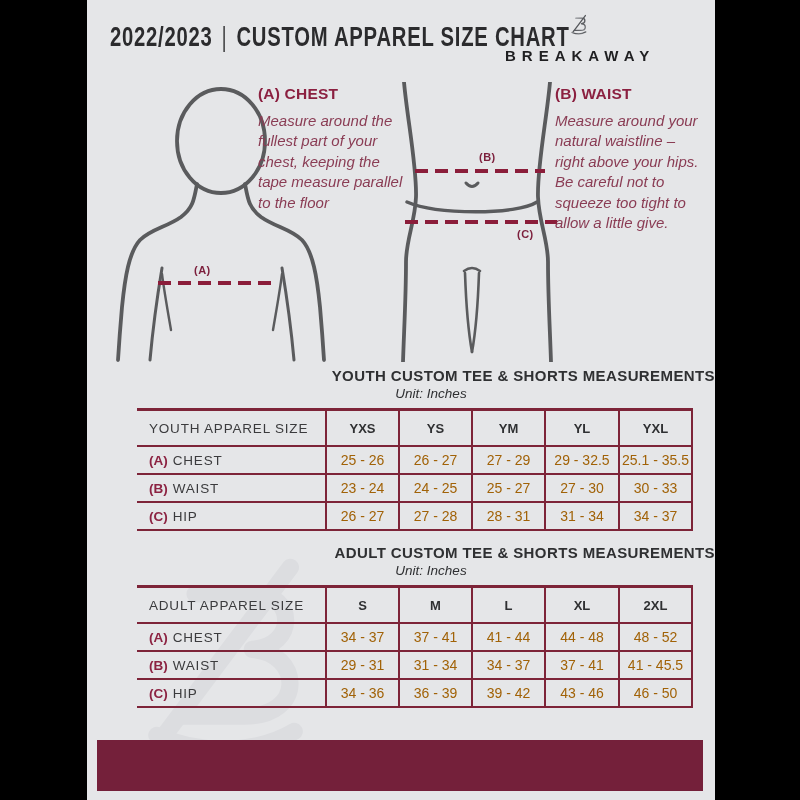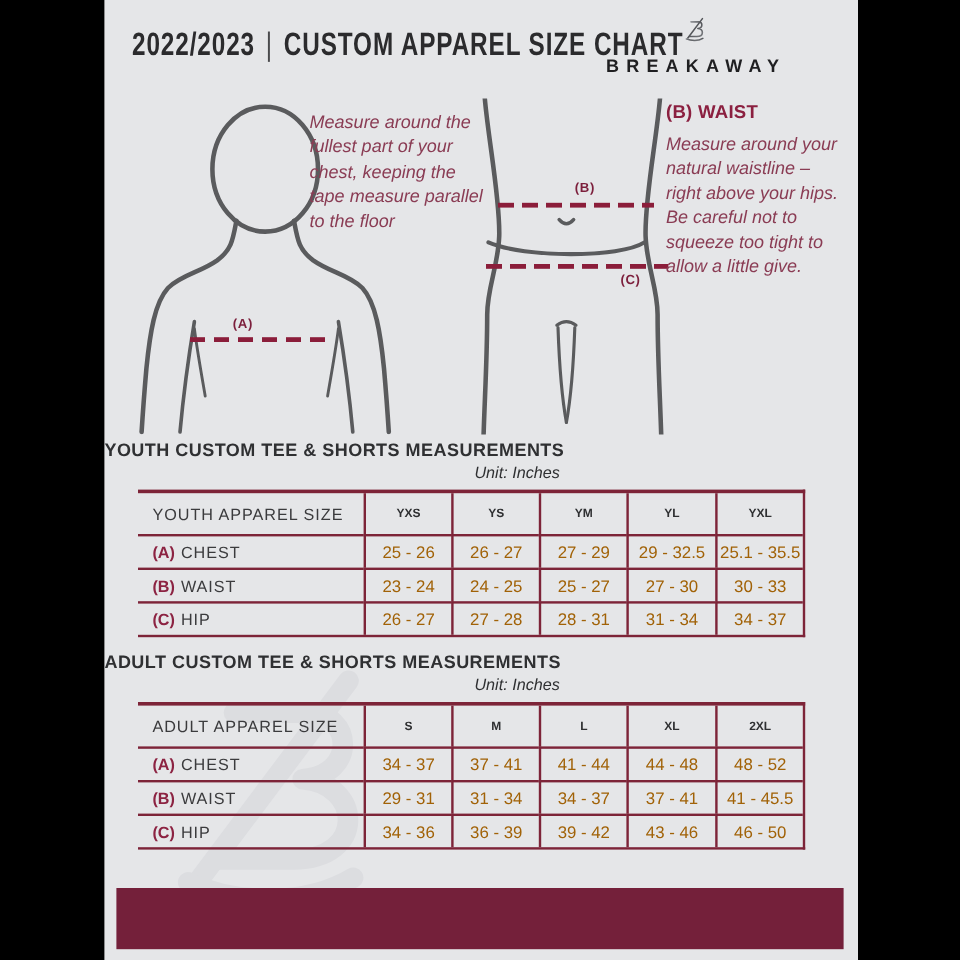--- a/index.html
+++ b/index.html
@@ -21,37 +21,37 @@
   .dash{position:absolute;height:4px;
     background:repeating-linear-gradient(90deg,#8b1d3a 0 13px,transparent 13px 20px);}
   .fig-label{position:absolute;font-size:11px;font-weight:700;color:#7c1f3c;letter-spacing:.5px;}
 
   .guide{position:absolute;}
   .guide h3{margin:0;font-size:15.5px;font-weight:800;color:#8b2040;letter-spacing:.2px;}
   .guide p{margin:8px 0 0 0;font-size:15px;line-height:1.36;font-style:italic;
     color:#8a3c54;white-space:pre-line;}
 
   
-  .sec-title{position:absolute;left:0;width:628px;text-align:left;
+  .sec-title{position:absolute;left:0;width:628px;text-align:right;
     font-size:15px;font-weight:700;color:#2f3032;letter-spacing:.4px;}
   .sec-unit{position:absolute;left:0;width:688px;text-align:center;
     font-size:13.5px;font-style:italic;font-weight:500;color:#2f3032;}
 
   
-  .sizetable{position:absolute;left:28px;width:554px;display:grid;
+  .sizetable{position:absolute;left:50px;width:554px;display:grid;
     grid-template-columns:188px 73px 73px 73px 74px 73px;
     grid-template-rows:34px 28px 28px 28px;
     border-top:3px solid #7d2438;border-bottom:2px solid #7d2438;border-right:2px solid #7d2438;
     background:transparent;}
   .c{display:flex;align-items:center;justify-content:center;box-sizing:border-box;
      font-size:14px;color:#a16207;}
   .c.vline{border-left:2px solid #7d2438;}
   .c.hline{border-top:2px solid #7d2438;}
   .c.lab{justify-content:flex-start;padding-left:12px;font-size:13.5px;letter-spacing:.8px;color:#3b3b3d;}
-  .c.colh{font-weight:700;font-size:10px;color:#2f3032;}
+  .c.colh{font-weight:700;font-size:13px;color:#2f3032;}
   .k{color:#8c2342;font-weight:700;margin-right:5px;letter-spacing:0;}
 
   
   .watermark{position:absolute;left:20px;top:552px;opacity:1;}
   .watermark path{fill:none;stroke:#dcdde0;stroke-width:9;stroke-linecap:round;stroke-linejoin:round;}
   .footer{position:absolute;left:10px;top:740px;width:606px;height:51px;background:#74203a;}
 </style>
 </head>
 <body>
 
@@ -104,20 +104,21 @@
     <path stroke-width="2.6" d="M 72 189 Q 80 183, 88 189"></path>
     <path stroke-width="2.6" d="M 73 191 C 74 220, 76 248, 80 270"></path>
     <path stroke-width="2.6" d="M 87 191 C 86 220, 84 248, 80 270"></path>
   </svg>
   <div class="dash" style="left:328px;top:169px;width:130px;"></div>
   <div class="fig-label" style="left:392px;top:151px;">(B)</div>
   <div class="dash" style="left:318px;top:220px;width:152px;"></div>
   <div class="fig-label" style="left:430px;top:228px;">(C)</div>
 
   <div class="guide" style="left:171px;top:85px;width:165px;">
+    <h3>(A) CHEST</h3>
     <p>Measure around the
 fullest part of your
 chest, keeping the
 tape measure parallel
 to the floor</p>
   </div>
   <div class="guide" style="left:468px;top:85px;width:155px;">
     <h3>(B) WAIST</h3>
     <p>Measure around your
 natural waistline –

